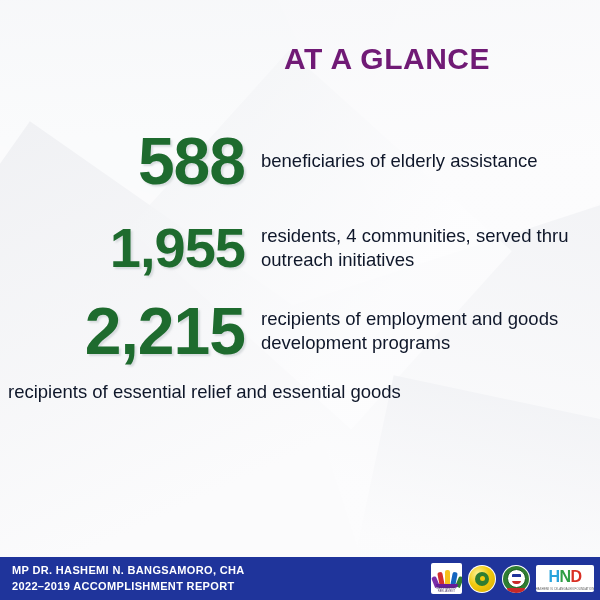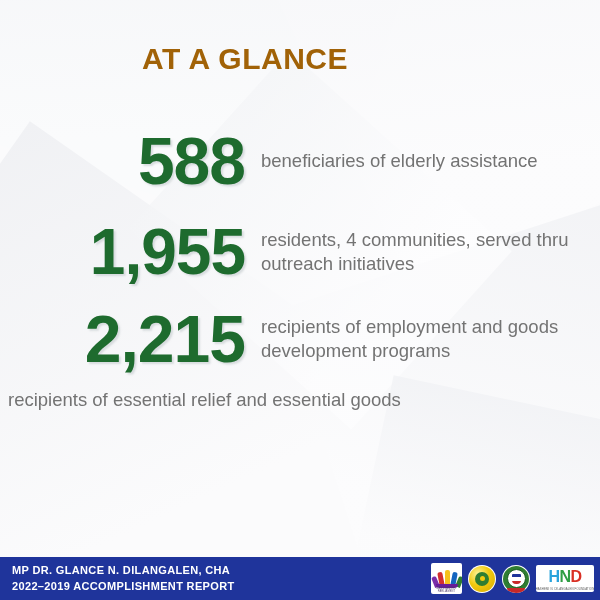--- a/index.html
+++ b/index.html
@@ -72,25 +72,25 @@
     background: linear-gradient(180deg, #f1f2f5 0%, #fbfbfc 80%);
     opacity: 0.8;
   }
 
   
   .title {
     position: absolute;
     top: 42px;
     left: 0;
     width: 490px;
-    text-align: center;
+    text-align: right;
     font-size: 30px;
     font-weight: bold;
     letter-spacing: 0.5px;
-    color: #a16207;
+    color: #701a75;
   }
 
   
   .stats {
     position: absolute;
     top: 128px;
     left: 0;
     width: 600px;
   }
   .stat-row {
@@ -108,26 +108,26 @@
     line-height: 1.0;
     letter-spacing: -1px;
     color: #1e6b2e;
     text-shadow: 2px 2px 2px rgba(190,196,200,0.55);
     white-space: nowrap;
   }
   .stat-desc {
     flex: 1 1 auto;
     font-size: 18.5px;
     line-height: 1.28;
-    color: #737373;
+    color: #0f172a;
     padding-left: 8px;
   }
 
   .row-1 .stat-number { font-size: 66px; }
-  .row-2 .stat-number { font-size: 64px; }
+  .row-2 .stat-number { font-size: 56px; }
   .row-3 .stat-number { font-size: 66px; }
   .row-4 .stat-number { font-size: 66px; }
 
   .row-1 { margin-bottom: 26px; }
   .row-2 { margin-bottom: 22px; }
   .row-3 { }
   .row-4 { margin-bottom: 0; }
 
   
   .footer {
@@ -315,21 +315,21 @@
     </div>
 
     <div class="stat-row row-4">
       <div class="stat-desc">recipients of essential relief and essential goods</div>
     </div>
 
   </div>
 
   <div class="footer">
     <div class="footer-text">
-      <div>MP DR. GLANCE N. DILANGALEN, CHA</div>
+      <div>MP DR. HASHEMI N. BANGSAMORO, CHA</div>
       <div>2022–2019 ACCOMPLISHMENT REPORT</div>
     </div>
 
     <div class="footer-logos">
 
       <div class="logo logo-square">
         <div class="crown">
           <span class="c1"></span>
           <span class="c2"></span>
           <span class="c3"></span>

